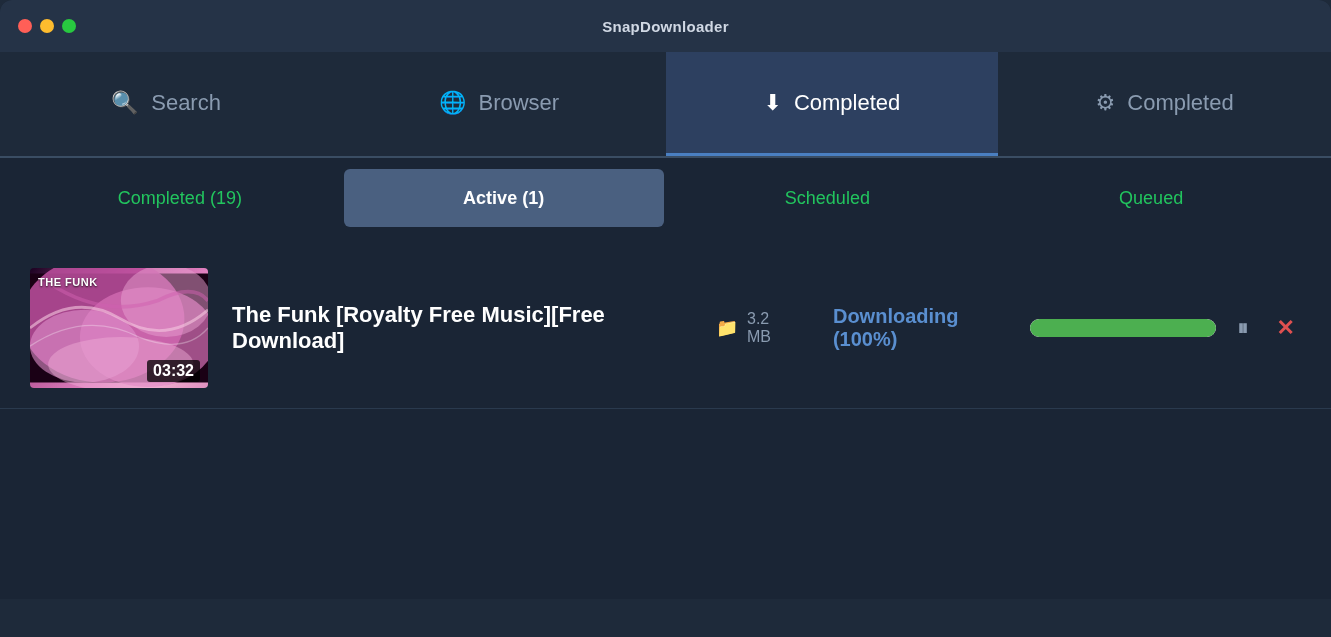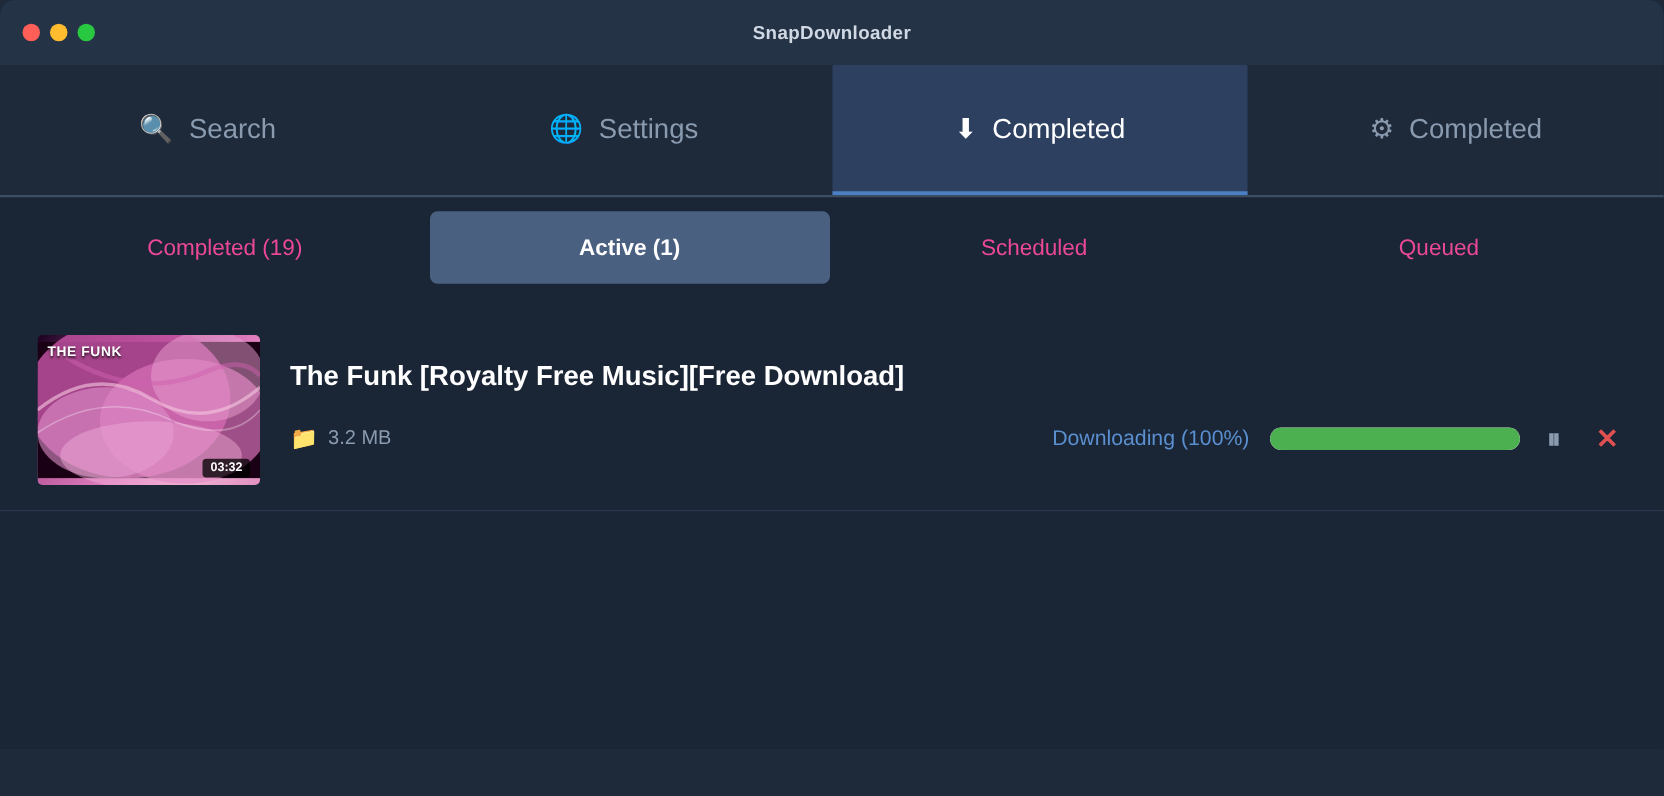--- a/index.html
+++ b/index.html
@@ -103,21 +103,21 @@
       gap: 4px;
       align-items: center;
     }
 
     .sub-tab {
       flex: 1;
       height: 58px;
       display: flex;
       align-items: center;
       justify-content: center;
-      color: #ec4899;
+      color: #22c55e;
       font-size: 18px;
       font-weight: 400;
       cursor: pointer;
       border-radius: 6px;
     }
 
     .sub-tab.active {
       background: #4a6080;
       color: #ffffff;
       font-weight: 600;
@@ -168,31 +168,31 @@
       letter-spacing: 0.5px;
       text-shadow: 0 1px 2px rgba(0,0,0,0.8);
     }
 
     .thumb-duration {
       position: absolute;
       bottom: 6px;
       right: 8px;
       background: rgba(0,0,0,0.75);
       color: #fff;
-      font-size: 10px;
+      font-size: 16px;
       font-weight: 600;
       padding: 2px 6px;
       border-radius: 3px;
     }
 
     
     .download-info {
       flex: 1;
       display: flex;
-      flex-direction: column;
+      flex-direction: row;
       gap: 20px;
       justify-content: flex-end;
     }
 
     .download-title {
       color: #ffffff;
       font-size: 22px;
       font-weight: 700;
       line-height: 1.2;
     }
@@ -218,22 +218,22 @@
 
     .download-progress-area {
       display: flex;
       align-items: center;
       gap: 16px;
       margin-left: auto;
     }
 
     .download-status {
       color: #5a8fd0;
-      font-size: 17px;
-      font-weight: 400;
+      font-size: 20px;
+      font-weight: 700;
     }
 
     .progress-bar-container {
       width: 200px;
       height: 18px;
       background: #e0e0e0;
       border-radius: 9px;
       overflow: hidden;
     }
 
@@ -289,21 +289,21 @@
   <span class="titlebar-title">SnapDownloader</span>
 </div>
 
 <div class="nav-tabs">
   <div class="nav-tab">
     <span class="nav-tab-icon">🔍</span>
     <span class="nav-tab-label">Search</span>
   </div>
   <div class="nav-tab">
     <span class="nav-tab-icon">🌐</span>
-    <span class="nav-tab-label">Settings</span>
+    <span class="nav-tab-label">Browser</span>
   </div>
   <div class="nav-tab active">
     <span class="nav-tab-icon">⬇</span>
     <span class="nav-tab-label">Completed</span>
   </div>
   <div class="nav-tab">
     <span class="nav-tab-icon">⚙</span>
     <span class="nav-tab-label">Completed</span>
   </div>
 </div>

